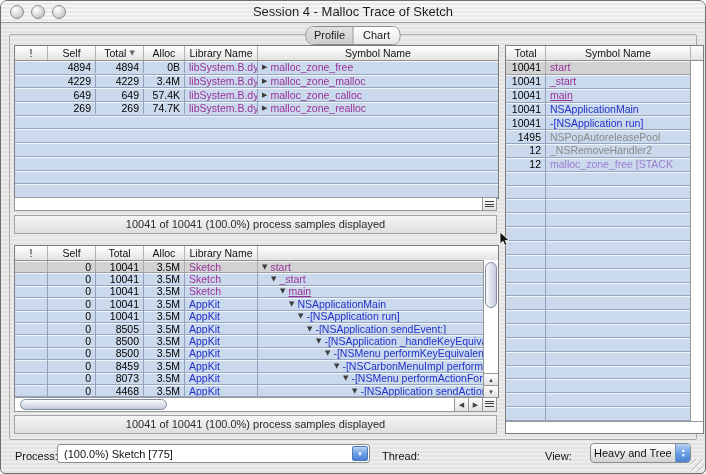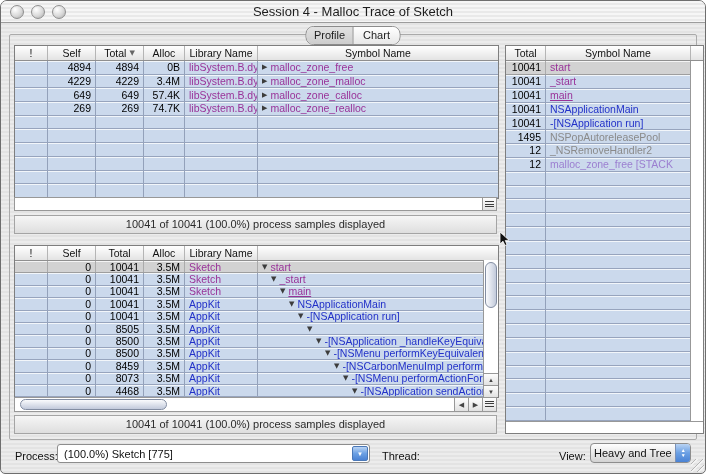--- a/index.html
+++ b/index.html
@@ -37,21 +37,21 @@
   .tcell{box-sizing:border-box;flex:none;display:flex;align-items:center;font-size:10.5px;
     overflow:hidden;white-space:nowrap;border-right:1px solid #93a1ba;}
   .trow.sel .tcell{border-right-color:#ababab;}
   .tcell.last{border-right:none;flex:1;}
   .num{justify-content:flex-end;padding-right:4px;color:#000;}
   .lib{padding-left:4px;}
   .sym{gap:3px;}
   .tri{font-family:"DejaVu Sans",sans-serif;font-size:7px;color:#3c3c3c;flex:none;}
   .c-purple{color:#993399;}.c-blue{color:#2231c8;}.c-gray{color:#8a8a8a;}.c-lpurple{color:#9b7fd0;}
   .u{text-decoration:underline;}
-  .rows-top .trow{height:13.7px;}
+  .rows-top .trow{height:13.7px;align-items:center;}
   .rows-bottom .trow{height:12.4px;}
   .rows-right .trow{height:13.85px;}
   
   .hscroll{position:absolute;box-sizing:border-box;background:#fff;border:1px solid #989898;display:flex;}
   .hs-track{flex:1;position:relative;}
   .thumb-h{position:absolute;top:1px;bottom:1px;border:1px solid #828da2;border-radius:6px;
     background:linear-gradient(#fafbfd,#c2cadb);}
   .sb-btn{width:14px;box-sizing:border-box;border-left:1px solid #989898;display:flex;align-items:center;
     justify-content:center;background:linear-gradient(#fdfdfd,#e1e1e1);font-size:7px;color:#444;flex:none;}
   .icon-lines{width:9px;height:7px;
@@ -313,20 +313,21 @@
           </div>
         </div>
         <div class="trow">
           <div class="tcell num" style="width: 33px;"></div>
           <div class="tcell num" style="width: 48px;">0</div>
           <div class="tcell num" style="width: 48px;">8505</div>
           <div class="tcell num" style="width: 41px;">3.5M</div>
           <div class="tcell lib c-blue" style="width: 73px;">AppKit</div>
           <div class="tcell last sym" style="padding-left: 49px;">
             <span class="tri">▼</span>
+            <span class="c-blue">-[NSApplication sendEvent:]</span>
           </div>
         </div>
         <div class="trow">
           <div class="tcell num" style="width: 33px;"></div>
           <div class="tcell num" style="width: 48px;">0</div>
           <div class="tcell num" style="width: 48px;">8500</div>
           <div class="tcell num" style="width: 41px;">3.5M</div>
           <div class="tcell lib c-blue" style="width: 73px;">AppKit</div>
           <div class="tcell last sym" style="padding-left: 58px;">
             <span class="tri">▼</span>
@@ -539,21 +540,21 @@
   <svg class="cursor" width="12" height="15">
     <path d="M1,0 L1,12 L4,9.2 L6,13.5 L8,12.6 L6.2,8.5 L10,8.2 Z" fill="#111" stroke="#fff" stroke-width="0.8"></path>
   </svg>
 
   <div class="flabel" style="left:14px;">Process:</div>
   <div class="combo" style="left:56px;width:313px;gap:26px;">
     <span class="txt">(100.0%) Sketch [775]</span>
     <span class="dbtn">▼</span>
   </div>
   <div class="flabel" style="left:381px;">Thread:</div>
-  <div class="flabel" style="left:558px;">View:</div>
+  <div class="flabel" style="left:544px;">View:</div>
   <div class="popup" style="left:589px;width:101px;">
     <span class="txt">Heavy and Tree</span>
     <span class="stepper">
         <span>▲</span>
         <span>▼</span>
       </span>
   </div>
 
   <div class="grip"></div>
 </div>

